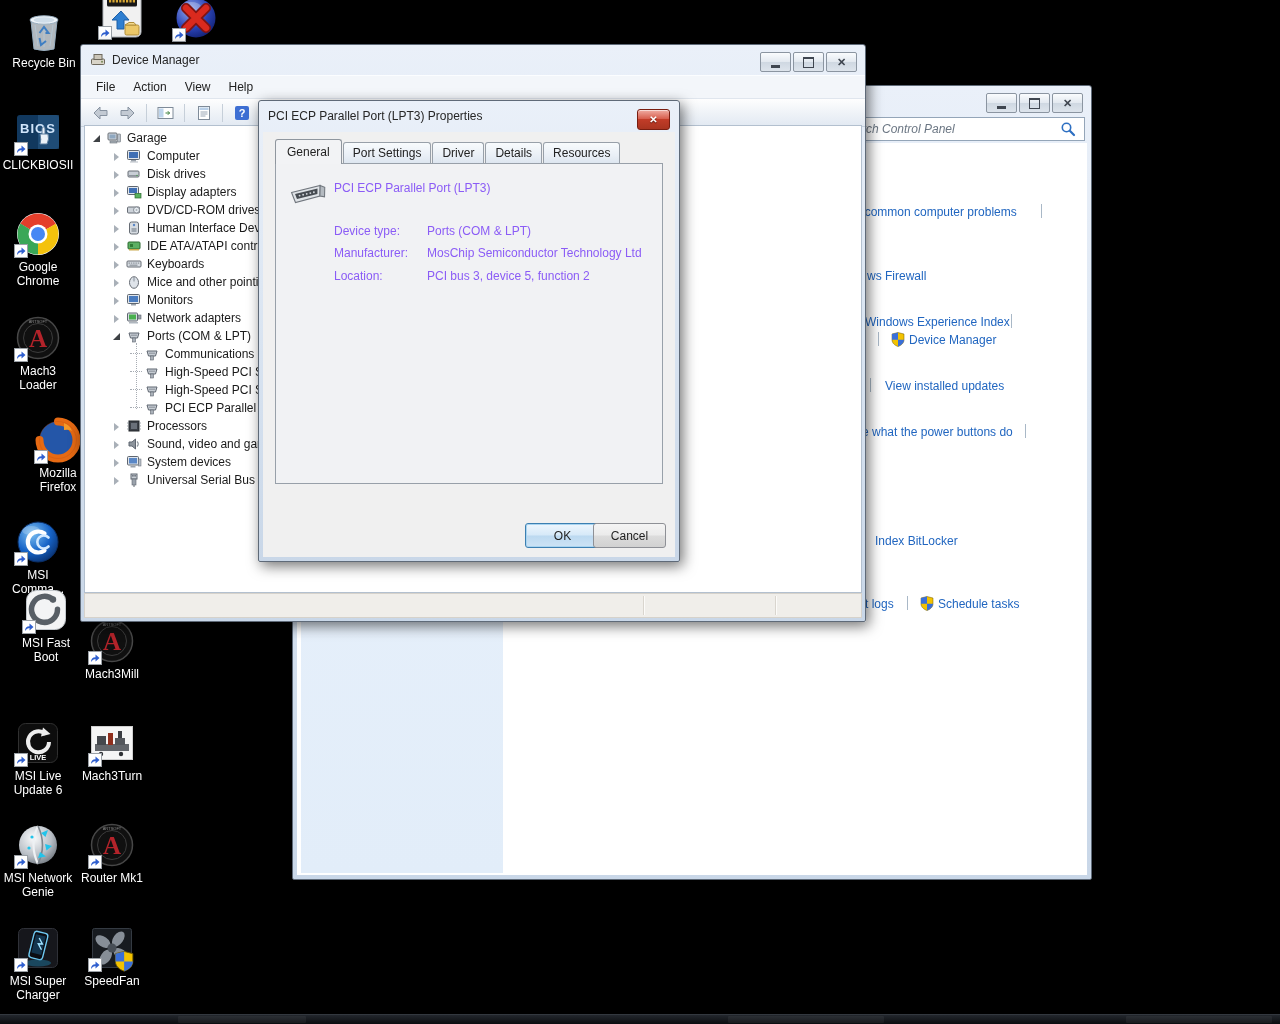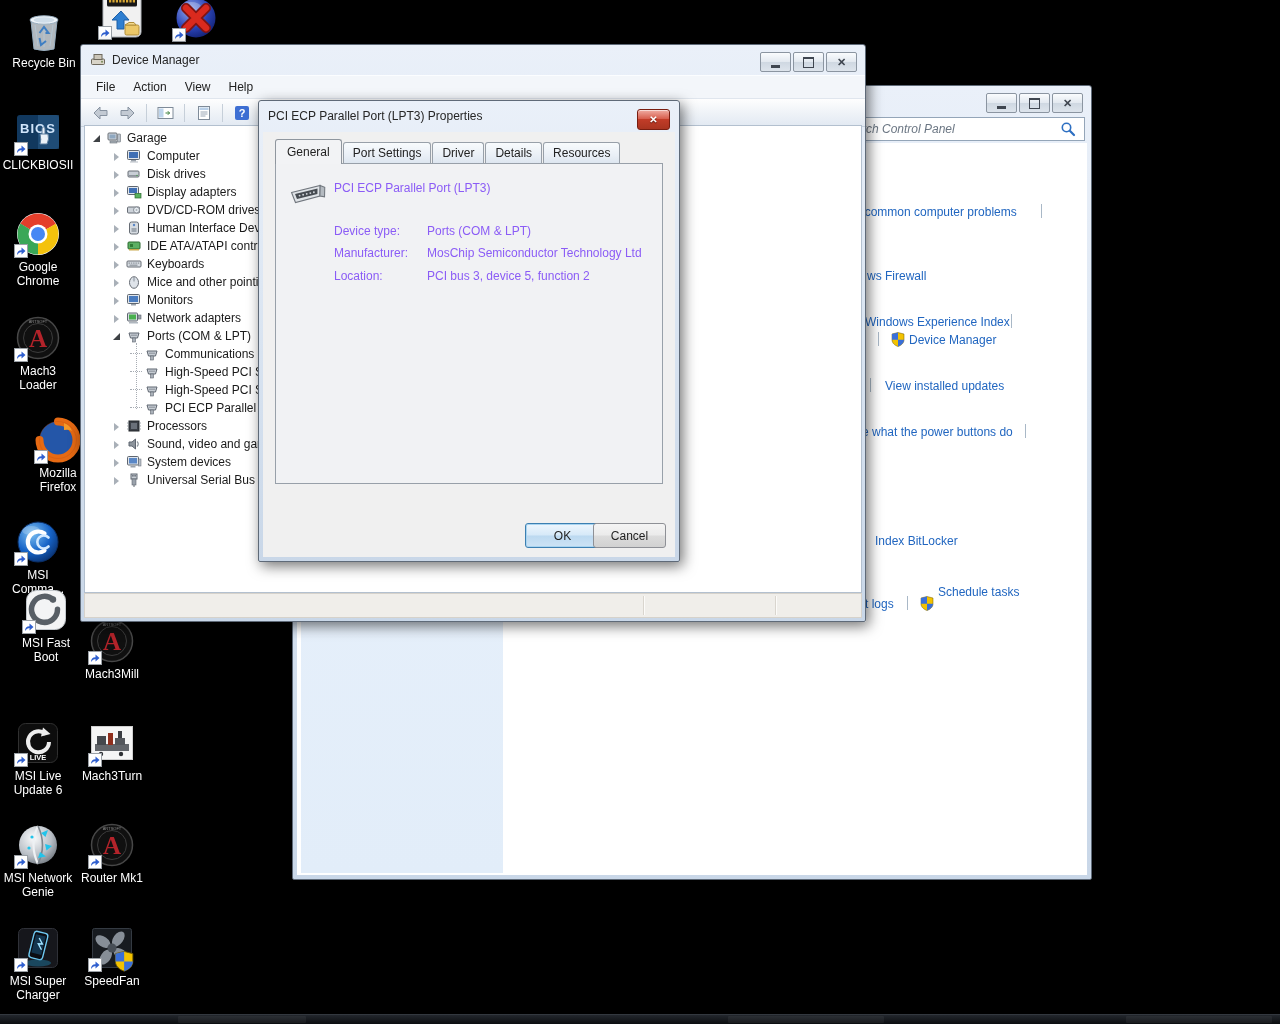--- a/index.html
+++ b/index.html
@@ -163,21 +163,21 @@
           <path d="M7 0.5 L1 2 V7.8 h6 Z" fill="#3a6fd8"></path>
           <path d="M7 7.8 h6 C13 11.2 10 13.5 7 14.5 Z" fill="#3a6fd8"></path>
         </svg></span>
       <span class="cp-link" style="left: 592px; top: 293px; color: rgb(33, 102, 192);">View installed updates</span>
       <span class="cp-sep" style="left: 577px; top: 292px;"></span>
       <span class="cp-link" style="left: 569px; top: 339px; color: rgb(33, 102, 192);">e what the power buttons do</span>
       <span class="cp-sep" style="left: 732px; top: 338px;"></span>
       <span class="cp-link" style="left: 582px; top: 448px; color: rgb(33, 102, 192);">Index BitLocker</span>
       <span class="cp-link" style="left: 572px; top: 511px; color: rgb(33, 102, 192);">t logs</span>
       <span class="cp-sep" style="left: 614px; top: 510px;"></span>
-      <span class="cp-link" style="left: 645px; top: 499px; color: rgb(33, 102, 192);">Schedule tasks</span>
+      <span class="cp-link" style="left: 645px; top: 511px; color: rgb(33, 102, 192);">Schedule tasks</span>
       <span class="cp-shield" style="left: 627px; top: 510px;"><svg width="14" height="15" viewBox="0 0 14 15">
           <path d="M7 0.5 L13 2 V7.8 C13 11.2 10 13.5 7 14.5 C4 13.5 1 11.2 1 7.8 V2 Z" fill="#f3c200" stroke="#6d5800" stroke-width="0.5"></path>
           <path d="M7 0.5 L1 2 V7.8 h6 Z" fill="#3a6fd8"></path>
           <path d="M7 7.8 h6 C13 11.2 10 13.5 7 14.5 Z" fill="#3a6fd8"></path>
         </svg></span>
     </div>
 </div>
 
 <div class="win" id="dm-window">
   <div class="titlebar">

